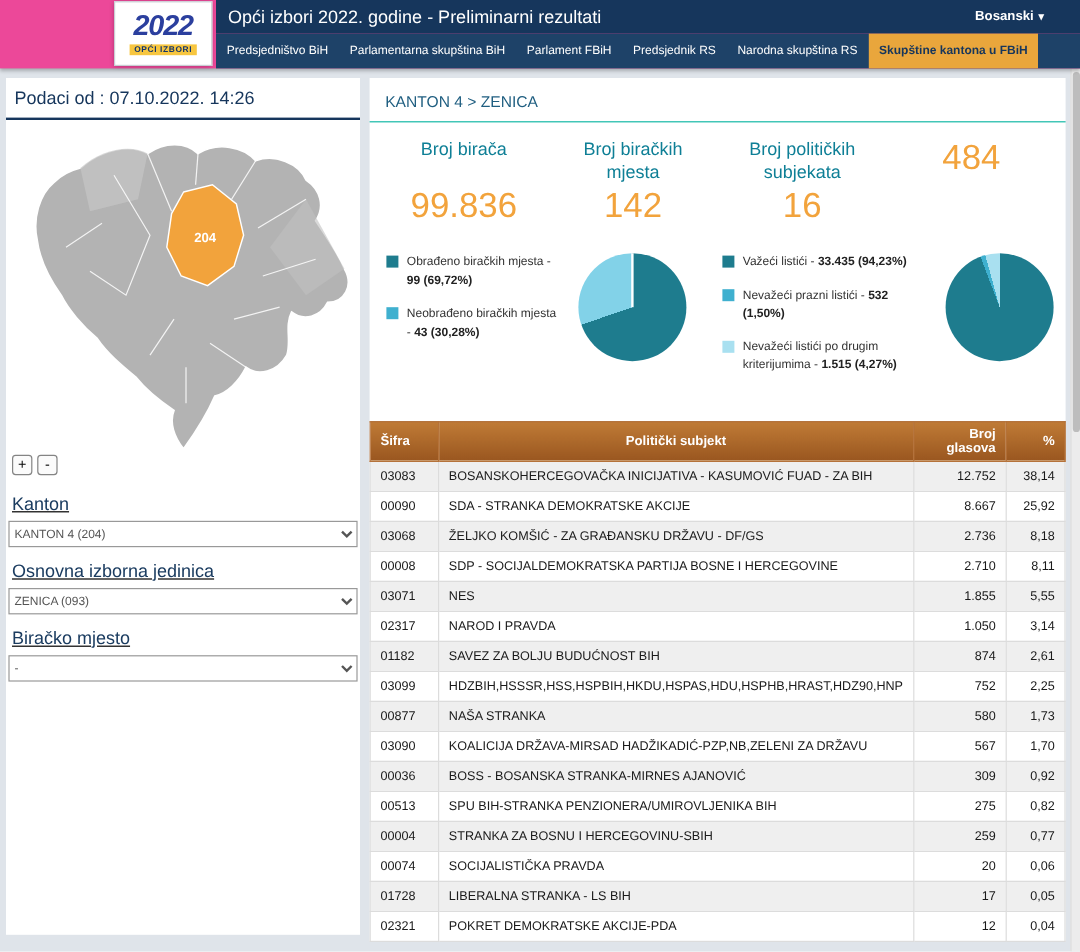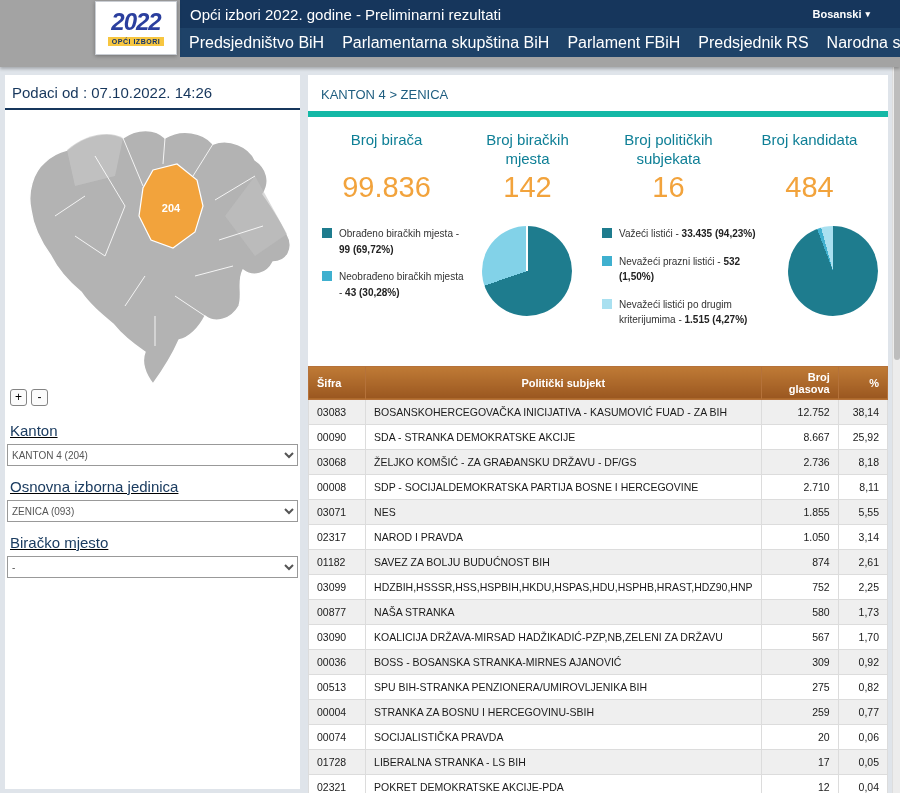--- a/index.html
+++ b/index.html
@@ -5,28 +5,28 @@
   * { box-sizing: border-box; }
   html,body { margin:0; padding:0; }
   body {
     width:900px; height:793px; overflow:hidden;
     background:#dfe4ea;
     font-family:"Liberation Sans", sans-serif;
   }
   .page { position:relative; width:900px; height:793px; }
 
   
-  .header { position:relative; height:67px; background:#a3a3a3; box-shadow:0 2px 3px rgba(0,0,0,.25); z-index:10; }
+  .header { position:relative; height:57px; background:#ec4899; box-shadow:0 2px 3px rgba(0,0,0,.25); z-index:10; }
   .header-right { position:absolute; left:180px; right:0; top:0; height:57px; }
   .title-row { height:28px; background:#16365c; display:flex; align-items:center; color:#fff; }
   .page-title { font-size:15px; padding-left:10px; flex:1; white-space:nowrap; }
   .lang { font-size:11px; font-weight:bold; padding-right:30px; display:flex; align-items:center; gap:4px; cursor:pointer; }
   .lang .caret { font-size:9px; }
   .nav-row { height:29px; background:#1e4268; display:flex; align-items:stretch; }
-  .nav-tab { font-size:16px; color:#fff; display:flex; align-items:center; padding:0 9px; cursor:pointer; white-space:nowrap; }
+  .nav-tab { font-size:10px; color:#fff; display:flex; align-items:center; padding:0 9px; cursor:pointer; white-space:nowrap; }
   .nav-tab.active { background:#e9a63c; color:#16365c; font-weight:bold; }
   .logo-box { position:absolute; left:95px; top:1px; width:82px; height:54px; background:#fff;
     border:1px solid #c9cdd3; box-shadow:0 1px 4px rgba(0,0,0,.3);
     display:flex; flex-direction:column; align-items:center; justify-content:center; z-index:12; cursor:pointer; }
   .logo-year { font-size:24px; font-weight:bold; font-style:italic; color:#2b3f9e; line-height:1; letter-spacing:-1px; }
   .logo-sub { font-size:7px; font-weight:bold; color:#14356b; background:#f7c640; padding:1px 4px; margin-top:3px; letter-spacing:.5px; }
 
   
   .content { display:flex; gap:8px; padding:8px 12px 0 5px; height:680px; align-items:flex-start; }
   .sidebar { width:295px; background:#fff; height:714px; flex:none; }
@@ -37,21 +37,21 @@
   .map-wrap { position:relative; height:300px; }
   .map { position:absolute; inset:0; width:100%; height:100%; }
   .zoom-btns { position:absolute; left:5px; bottom:4px; display:flex; gap:4px; }
   .zoom-btn { width:17px; height:17px; font-size:12px; line-height:13px; text-align:center; background:#fbfbfb;
     border:1px solid #848484; border-radius:3px; cursor:pointer; padding:0; font-family:inherit; }
   .filters { padding:0 2px 10px 2px;text-decoration:underline; }
   .filter-label { font-size:15px; color:#1b3c60; margin:12px 2px 5px 3px; }
   .filter-select { width:100%; height:22px; font-size:10px; color:#555; border:1px solid #999; background:#fff; font-family:inherit; }
 
   
-  .breadcrumb { font-size:13px; color:#1f5e80; padding:12px 16px 9px 13px; border-bottom:6px solid #14b8a6; }
+  .breadcrumb { font-size:13px; color:#1f5e80; padding:12px 16px 9px 13px; border-bottom:1px solid #14b8a6; }
   .stats { display:flex; padding:14px 8px 4px 8px; }
   .stat { flex:1; text-align:center; }
   .stat-label { color:#0e7f96; font-size:15px; min-height:40px; line-height:1.25; max-width:130px; margin:0 auto; }
   .stat-value { color:#f2a33c; font-size:29px; margin-top:0; }
 
   .charts { display:flex; padding:10px 10px 18px 14px; align-items:flex-start; }
   .legend { font-size:10px; color:#333; margin-top:8px; }
   .legend-1 { width:165px; }
   .legend-2 { width:188px; margin-left:30px; }
   .legend-item { display:flex; margin-bottom:12px; line-height:1.55; }
@@ -154,21 +154,20 @@
           </div>
           <div class="stat">
             <div class="stat-label">Broj biračkih mjesta</div>
             <div class="stat-value">142</div>
           </div>
           <div class="stat">
             <div class="stat-label">Broj političkih subjekata</div>
             <div class="stat-value">16</div>
           </div>
           <div class="stat">
-            <div class="stat-label">Broj kandidata</div>
             <div class="stat-value">484</div>
           </div>
         </div>
 
       <div class="charts">
         <div class="legend legend-1">
             <div class="legend-item">
               <span class="legend-swatch" style="background: rgb(30, 124, 142);"></span>
               <span class="legend-text">Obrađeno biračkih mjesta - <b>99 (69,72%)</b></span>
             </div>

